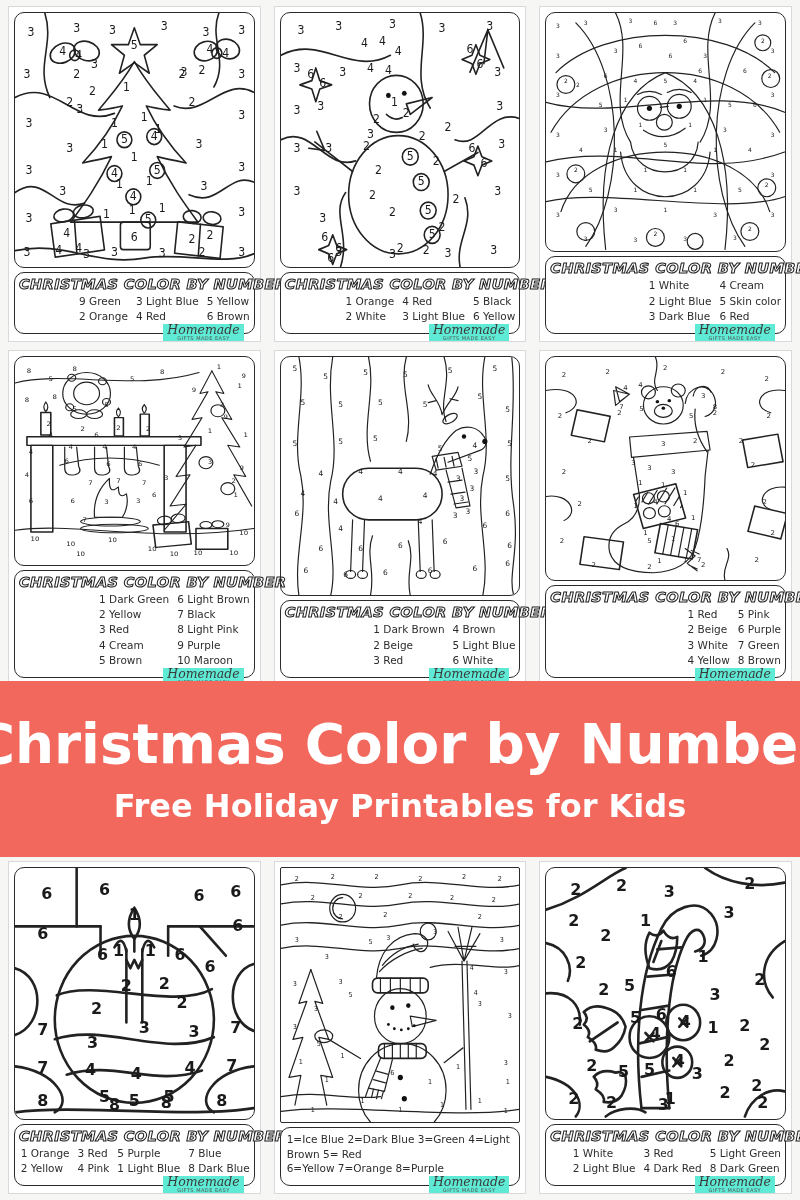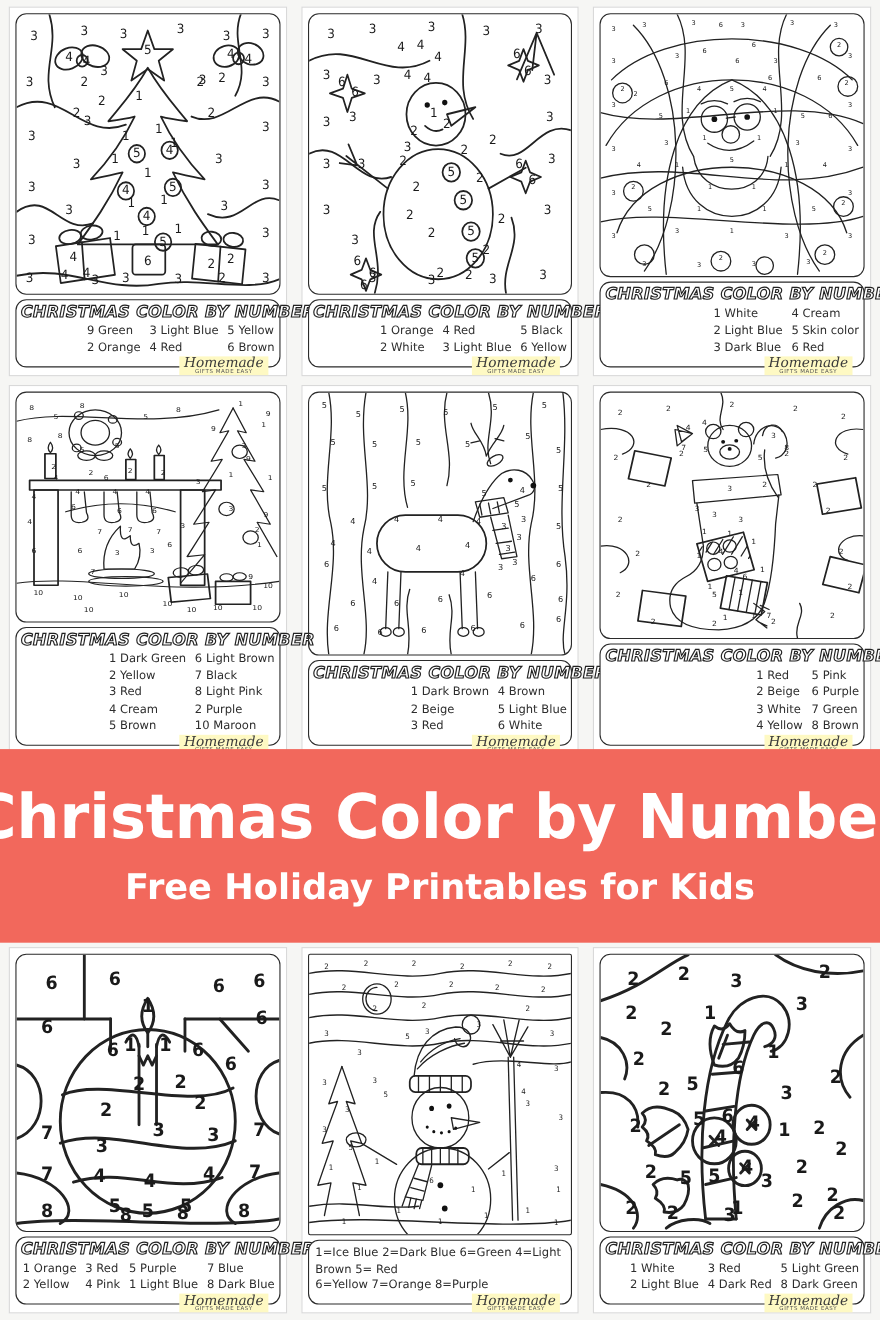--- a/index.html
+++ b/index.html
@@ -23,21 +23,21 @@
   .artnum{font-family:"DejaVu Sans",sans-serif;fill:#1a1a1a;stroke:none;}
   .legend-box{margin:2px 5px 7px;border:1.6px solid #2b2b2b;border-radius:10px;
               padding:2px 4px 9px;position:relative;background:#fff;}
   .legend-title{font-weight:800;font-style:italic;font-size:14.5px;letter-spacing:.4px;
                 text-align:center;color:#fff;-webkit-text-stroke:1.05px #222;
                 text-shadow:0 0 1px #bbb;white-space:nowrap;margin:1px 0 2px;}
   .legend-cols{display:flex;justify-content:flex-end;gap:8px;}
   .lcol .lentry{font-size:10.5px;color:#2d2d2d;line-height:1.45;white-space:nowrap;}
   .legend-lines{padding:2px 2px 0;}
   .lline{font-size:10.5px;color:#2d2d2d;line-height:1.4;}
-  .logo{position:absolute;right:10px;bottom:-8px;background:#fef9c3;padding:0 4px;
+  .logo{position:absolute;right:10px;bottom:-8px;background:#5eead4;padding:0 4px;
         text-align:center;line-height:1;}
   .logo-name{font-family:"DejaVu Serif",serif;font-style:italic;font-size:12.5px;color:#3a3a3a;}
   .logo-tag{font-size:5px;letter-spacing:.5px;color:#555;margin-top:0px;}
   .banner{position:absolute;left:0;right:0;top:681px;height:176px;z-index:10;
           display:flex;flex-direction:column;align-items:center;justify-content:center;}
   .banner-title{color:#fff;font-weight:800;font-size:56px;letter-spacing:0;
                 transform:scaleX(.98);white-space:nowrap;line-height:1.05;margin-top:2px;}
   .banner-sub{color:#fff;font-weight:700;font-size:32px;margin-top:14px;white-space:nowrap;}
 </style>
 </head>
@@ -503,21 +503,21 @@
             <div class="lentry">1 Dark Green</div>
             <div class="lentry">2 Yellow</div>
             <div class="lentry">3 Red</div>
             <div class="lentry">4 Cream</div>
             <div class="lentry">5 Brown</div>
           </div>
           <div class="lcol">
             <div class="lentry">6 Light Brown</div>
             <div class="lentry">7 Black</div>
             <div class="lentry">8 Light Pink</div>
-            <div class="lentry">2 Purple</div>
+            <div class="lentry">9 Purple</div>
             <div class="lentry">10 Maroon</div>
           </div>
         </div>
       <div class="logo">
         <div class="logo-name">Homemade</div>
         <div class="logo-tag">GIFTS MADE EASY</div>
       </div>
     </div>
   </div>
 
@@ -919,21 +919,21 @@
           <text x="192" y="96" class="artnum" font-size="6.5" text-anchor="middle">4</text>
           <text x="196" y="120" class="artnum" font-size="6.5" text-anchor="middle">4</text>
           <text x="70" y="122" class="artnum" font-size="6.5" text-anchor="middle">5</text>
           <text x="90" y="72" class="artnum" font-size="6.5" text-anchor="middle">5</text>
           <text x="38" y="168" class="artnum" font-size="6.5" text-anchor="middle">5</text>
           <text x="112" y="196" class="artnum" font-size="6.5" text-anchor="middle">6</text>
         </svg>
     </div>
     <div class="legend-box">
       <div class="legend-lines">
-          <div class="lline">1=Ice Blue 2=Dark Blue 6=Green 4=Light Brown 5= Red</div>
+          <div class="lline">1=Ice Blue 2=Dark Blue 3=Green 4=Light Brown 5= Red</div>
           <div class="lline">6=Yellow 7=Orange 8=Purple</div>
         </div>
       <div class="logo">
         <div class="logo-name">Homemade</div>
         <div class="logo-tag">GIFTS MADE EASY</div>
       </div>
     </div>
   </div>
 
   <div class="card">

